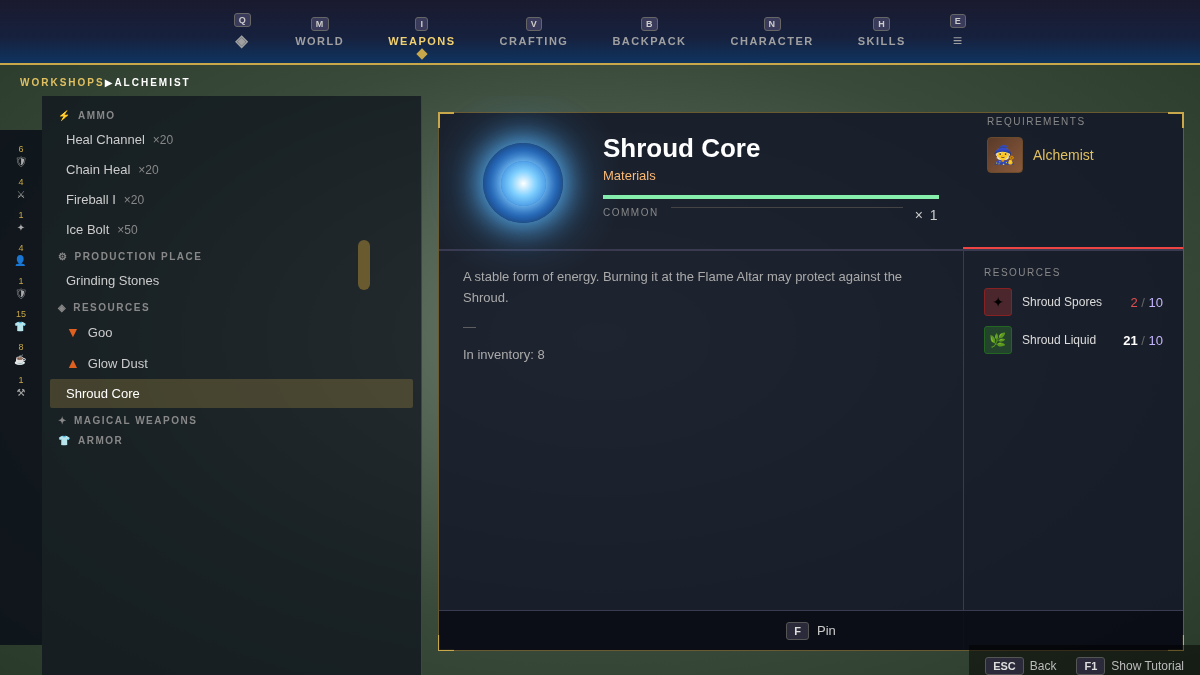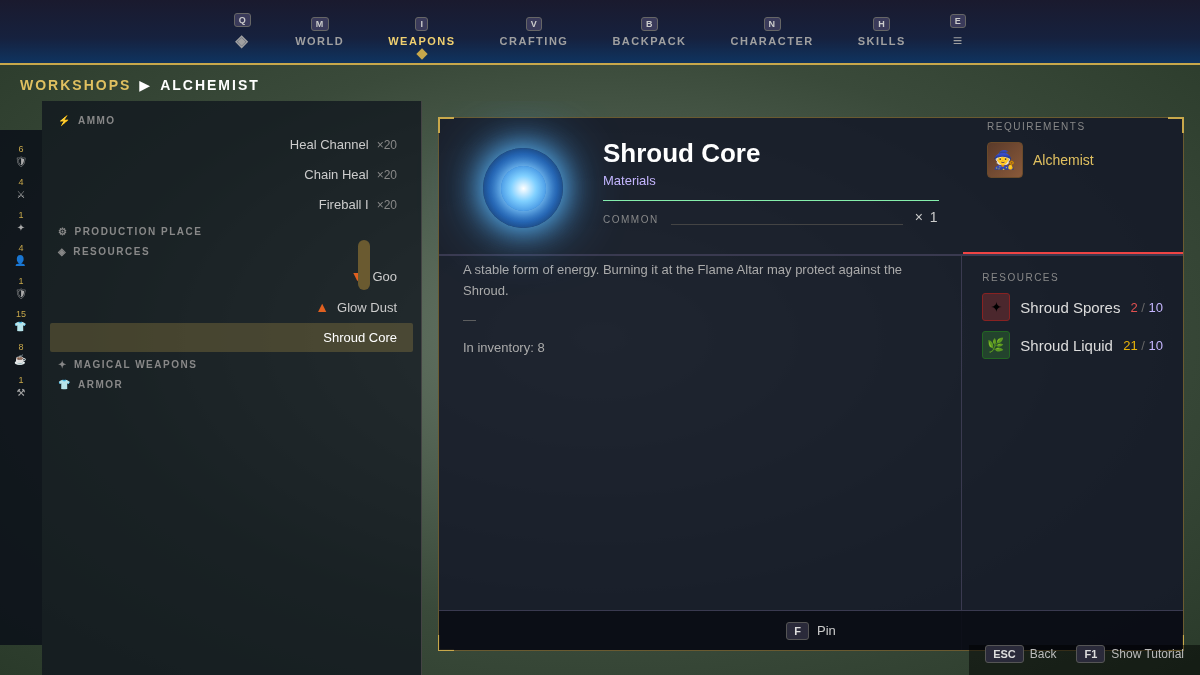--- a/index.html
+++ b/index.html
@@ -83,26 +83,25 @@
       bottom: 0;
       z-index: 5;
       display: flex;
       flex-direction: column;
     }
 
     
     .breadcrumb {
       padding: 12px 20px 8px;
       color: #e0c060;
-      font-size: 14px;
+      font-size: 10px;
       font-weight: 700;
       letter-spacing: 2px;
       display: flex;
       align-items: center;
-      gap: 8px;
     }
 
     .breadcrumb .sep {
       color: #fff;
       font-weight: 400;
     }
 
     .breadcrumb .sub {
       color: #fff;
     }
@@ -175,21 +174,20 @@
       padding: 7px 16px;
       color: #ccc;
       font-size: 13px;
       cursor: pointer;
       display: flex;
       align-items: center;
       gap: 8px;
       transition: background 0.15s;
       border-radius: 2px;
       margin: 1px 8px;
-      justify-content: flex-end;
     }
 
     .list-item.selected {
       background: rgba(200, 168, 75, 0.25);
       color: #fff;
     }
 
     .list-item .badge {
       color: #888;
       font-size: 12px;
@@ -271,32 +269,32 @@
 
     .item-name {
       font-size: 26px;
       font-weight: 700;
       color: #fff;
       margin-bottom: 4px;
     }
 
     .item-type {
       font-size: 13px;
-      color: #c4b5fd;
+      color: #fdba74;
       margin-bottom: 12px;
     }
 
     .item-rarity {
       font-size: 10px;
       letter-spacing: 1.5px;
       color: #888;
-      border-top: 1px solid #86efac;
+      border-top: 4px solid #86efac;
       padding-top: 8px;
       display: flex;
-      align-items: flex-end;
+      align-items: flex-start;
       gap: 12px;
     }
 
     .rarity-line {
       flex: 1;
       height: 1px;
       background: #444;
     }
 
     .craft-count {
@@ -342,21 +340,21 @@
     }
 
     .detail-main {
       display: flex;
       flex: 1;
       overflow: hidden;
     }
 
     .item-description {
       flex: 1;
-      padding: 4px 24px;
+      padding: 16px 24px;
       color: #aaa;
       font-size: 13px;
       line-height: 1.6;
     }
 
     .item-description .desc-dash {
       margin: 8px 0;
       color: #666;
     }
 
@@ -393,30 +391,30 @@
       align-items: center;
       justify-content: center;
       font-size: 14px;
     }
 
     .res-icon.spores { background: rgba(150, 50, 50, 0.4); border: 1px solid #882222; }
     .res-icon.liquid { background: rgba(50, 120, 50, 0.4); border: 1px solid #226622; }
 
     .res-name {
       flex: 1;
-      font-size: 15px;
+      font-size: 12px;
       color: #ddd;
     }
 
     .res-count {
       font-size: 13px;
     }
 
     .res-count .have { color: #e05050; }
-    .res-count .have.enough { color: #eab308; }
+    .res-count .have.enough { color: #ffffff; font-weight: bold; }
     .res-count .sep { color: #666; }
     .res-count .need { color: #c4b5fd; }
 
     
     .bottom-bar {
       height: 40px;
       background: rgba(10, 12, 20, 0.9);
       border-top: 1px solid #3a3a50;
       display: flex;
       align-items: center;
@@ -446,21 +444,21 @@
       font-weight: 600;
     }
 
     
     .footer {
       position: absolute;
       bottom: 0;
       right: 0;
       height: 30px;
       display: flex;
-      align-items: flex-start;
+      align-items: flex-end;
       gap: 20px;
       padding: 0 16px;
       z-index: 20;
       background: rgba(0,0,0,0.5);
     }
 
     .footer-item {
       display: flex;
       align-items: center;
       gap: 6px;
@@ -582,24 +580,31 @@
         <span class="badge">×20</span>
       </div>
       <div class="list-item">
         <span>Chain Heal</span>
         <span class="badge">×20</span>
       </div>
       <div class="list-item">
         <span>Fireball I</span>
         <span class="badge">×20</span>
       </div>
+      <div class="list-item">
+        <span>Ice Bolt</span>
+        <span class="badge">×50</span>
+      </div>
 
       <div class="category-header">
         <span>⚙</span>
         <span>PRODUCTION PLACE</span>
+      </div>
+      <div class="list-item">
+        <span>Grinding Stones</span>
       </div>
 
       <div class="category-header">
         <span>◈</span>
         <span>RESOURCES</span>
       </div>
       <div class="list-item">
         <span class="orange-arrow">▼</span>
         <span>Goo</span>
       </div>

